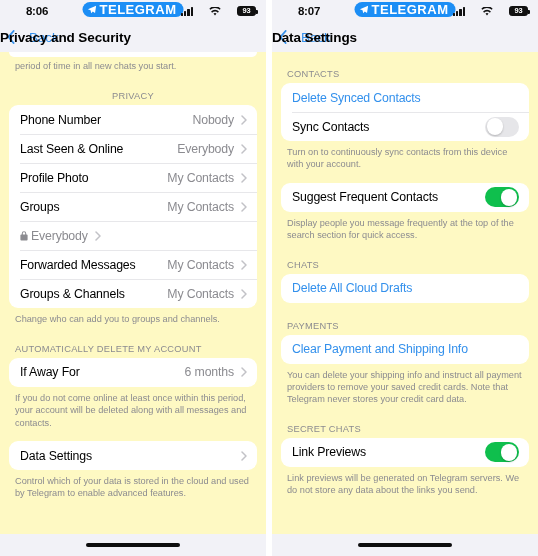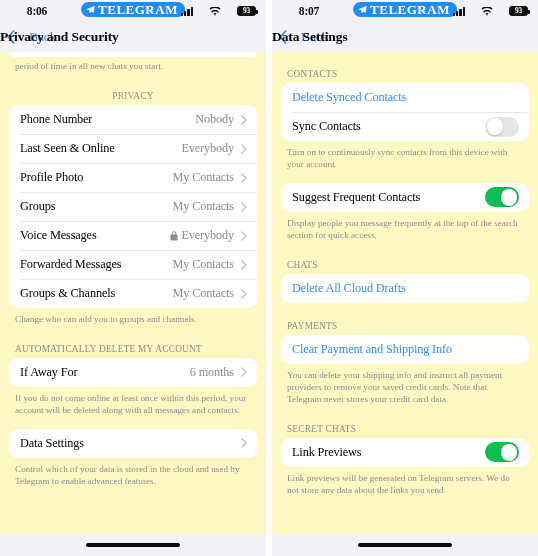--- a/index.html
+++ b/index.html
@@ -18,21 +18,20 @@
     background: #ffffff;
   }
   .phone {
     width: 266px;
     height: 556px;
     background: #f2f2f7;
     position: relative;
     overflow: hidden;
     display: flex;
     flex-direction: column;
-    font-family: Liberation Serif, serif;
   }
   .gap { width: 6px; height: 556px; background: #ffffff; flex: 0 0 6px; }
 
   
   .statusbar {
     height: 22px;
     flex: 0 0 22px;
     background: #f2f2f7;
     display: flex;
     align-items: center;
@@ -320,21 +319,20 @@
 
         <div class="row">
           <span class="row-label">Groups</span>
           <span class="row-value">My Contacts</span>
           <svg class="chev" width="6" height="10" viewBox="0 0 6 10" fill="none" stroke="#c2c2c7" stroke-width="1.5" stroke-linecap="round" stroke-linejoin="round">
               <path d="M1 1l4 4-4 4"></path>
             </svg>
         </div>
 
         <div class="row">
-          <span class="row-label">Voice Messages</span>
           <span class="row-value">
             <svg class="lock-ico" width="8" height="10" viewBox="0 0 10 12" fill="#8b8b90">
                 <path d="M5 0a2.8 2.8 0 00-2.8 2.8V4H1.6A1.1 1.1 0 00.5 5.1v5.4A1.1 1.1 0 001.6 11.6h6.8A1.1 1.1 0 009.5 10.5V5.1A1.1 1.1 0 008.4 4H7.8V2.8A2.8 2.8 0 005 0zm0 1.3c.85 0 1.5.65 1.5 1.5V4h-3V2.8c0-.85.65-1.5 1.5-1.5z"></path>
               </svg>
             <span>Everybody</span>
           </span>
           <svg class="chev" width="6" height="10" viewBox="0 0 6 10" fill="none" stroke="#c2c2c7" stroke-width="1.5" stroke-linecap="round" stroke-linejoin="round">
               <path d="M1 1l4 4-4 4"></path>
             </svg>
         </div>

